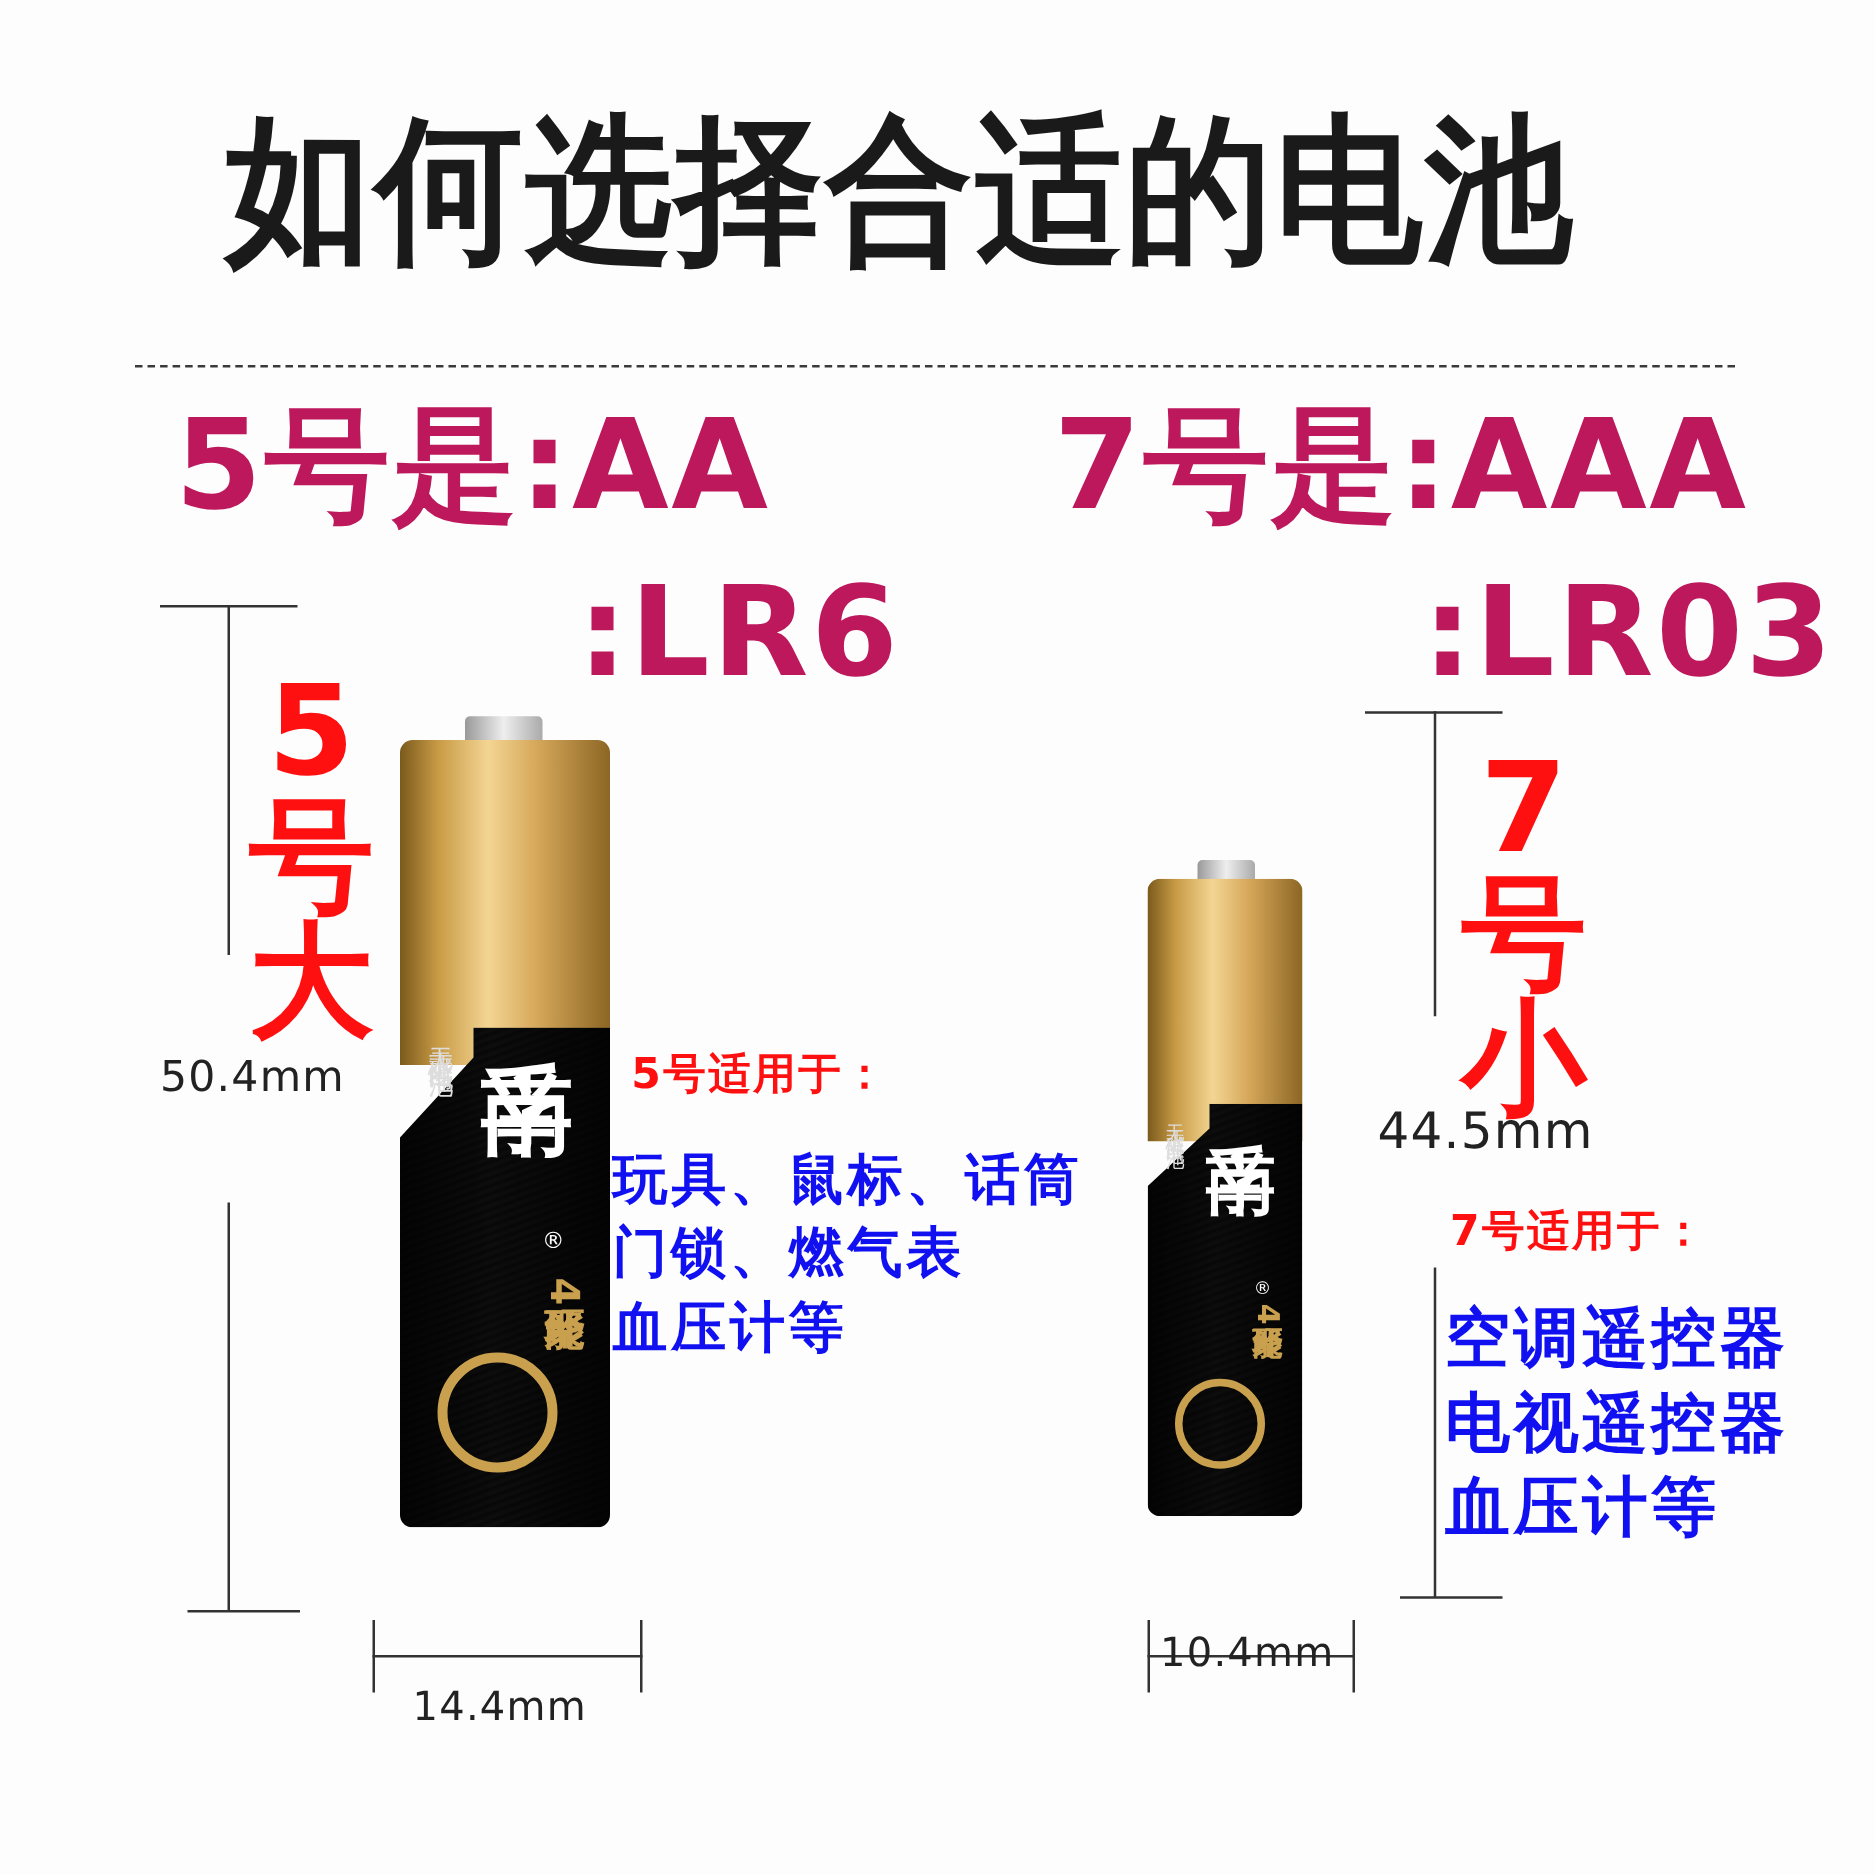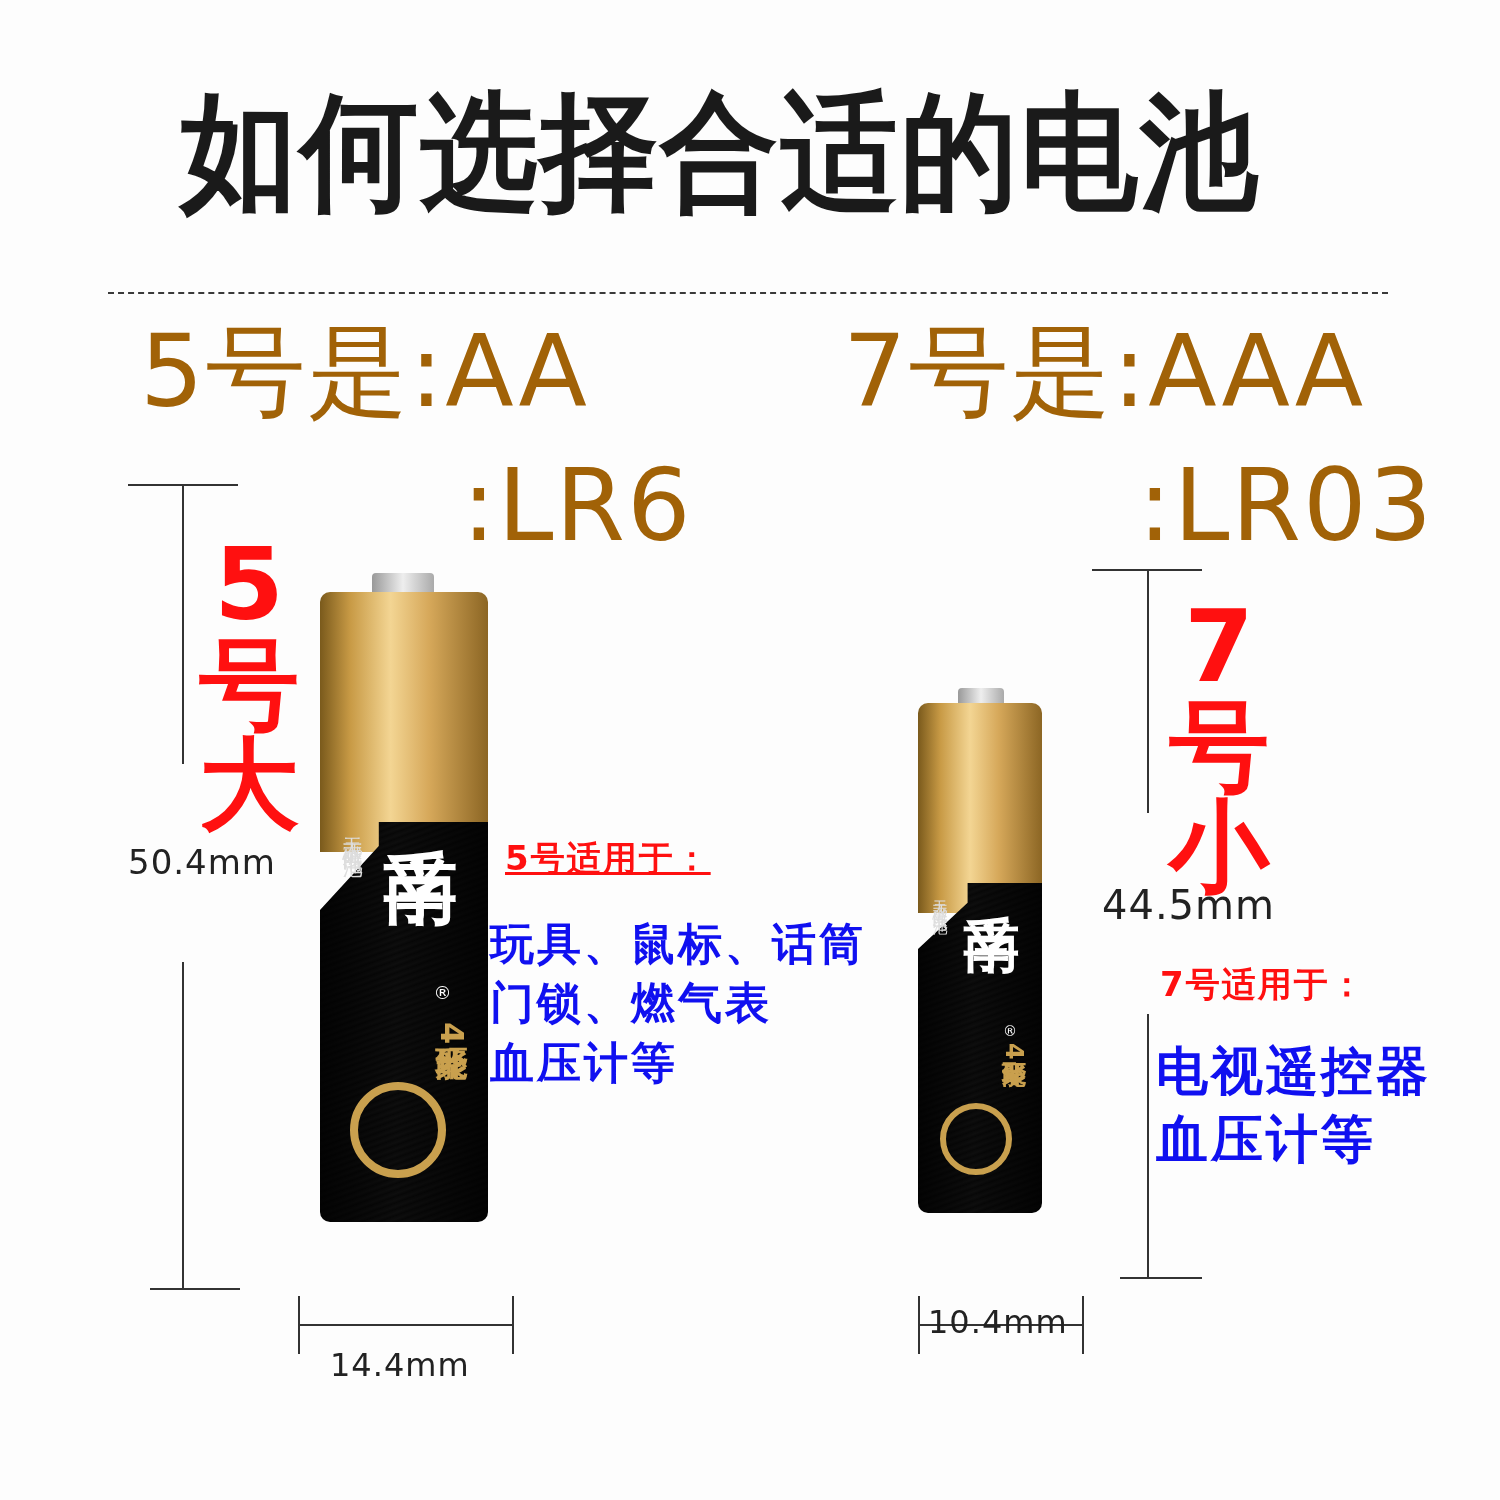--- a/index.html
+++ b/index.html
@@ -12,21 +12,21 @@
   .title {
     left: 180px; top: 88px; font-size: 118px; font-weight: bold; color: #1a1a1a;
     letter-spacing: 2px; line-height: 1; white-space: nowrap;
     transform: scaleY(1.08); transform-origin: top left;
   }
   .dash {
     left: 108px; top: 292px; width: 1280px; height: 0;
     border-top: 2px dashed #3a3a3a;
   }
   .spec {
-    color: #a16207; font-weight: normal; font-size: 100px; line-height: 1;
+    color: #be185d; font-weight: bold; font-size: 100px; line-height: 1;
     white-space: nowrap; letter-spacing: 2px;
   }
   .red { color: #ff1010; font-weight: bold; }
   .blue { color: #1010f0; font-weight: bold; margin-top: 26px; }
   .vbig { font-size: 100px; line-height: 1.0; text-align: center; width: 110px; }
   .uses-head { font-size: 34px; letter-spacing: 2px; white-space: nowrap; }
   .uses-line { font-size: 44px; line-height: 1.35; white-space: nowrap; letter-spacing: 3px; }
   .uses-line-r { font-size: 52px; line-height: 1.3; white-space: nowrap; letter-spacing: 3px; }
   .dim { font-size: 30px; color: #222; white-space: nowrap; letter-spacing: 1px; }
   .line { background: #333; }
@@ -83,21 +83,21 @@
 <div class="abs battery" style="left:320px; top:592px; width:168px; height:630px;">
   <div class="gold" style="height:260px;"></div>
   <div class="black" style="height:400px; clip-path: polygon(0 22%, 35% 6%, 35% 0, 100% 0, 100% 100%, 0 100%);"></div>
   <div class="sub" style="left:20px; top:230px; font-size:20px;">无汞碱性电池</div>
   <div class="brand" style="left:52px; top:200px; font-size:74px;">南孚</div>
   <div class="sub" style="left:112px; top:390px; font-size:18px; color:#fff;">®</div>
   <div class="sub2" style="left:110px; top:430px; font-size:32px;">聚能环4</div>
   <div class="ring" style="left:30px; top:490px; width:80px; height:80px;"></div>
 </div>
 
-<div class="abs red uses-head" style="left:505px; top:836px;text-decoration:underline;">5号适用于：</div>
+<div class="abs red uses-head" style="left:505px; top:836px;">5号适用于：</div>
 <div class="abs blue" style="left:490px; top:888px;">
   <div class="uses-line">玩具、鼠标、话筒</div>
   <div class="uses-line">门锁、燃气表</div>
   <div class="uses-line">血压计等</div>
 </div>
 
 <div class="abs line" style="left:298px; top:1296px; width:2px; height:58px;"></div>
 <div class="abs line" style="left:298px; top:1324px; width:216px; height:2px;"></div>
 <div class="abs line" style="left:512px; top:1296px; width:2px; height:58px;"></div>
 <div class="abs dim" style="left:330px; top:1346px; font-size:32px;">14.4mm</div>
@@ -120,20 +120,21 @@
   <div class="black" style="height:330px; clip-path: polygon(0 20%, 40% 6%, 40% 0, 100% 0, 100% 100%, 0 100%);"></div>
   <div class="sub" style="left:12px; top:185px; font-size:15px;">无汞碱性电池</div>
   <div class="brand" style="left:36px; top:170px; font-size:56px;">南孚</div>
   <div class="sub" style="left:84px; top:320px; font-size:14px; color:#fff;">®</div>
   <div class="sub2" style="left:80px; top:340px; font-size:24px;">聚能环4</div>
   <div class="ring" style="left:22px; top:400px; width:60px; height:60px; border-width:6px;"></div>
 </div>
 
 <div class="abs red uses-head" style="left:1160px; top:962px;">7号适用于：</div>
 <div class="abs blue" style="left:1156px; top:1012px;">
+  <div class="uses-line-r">空调遥控器</div>
   <div class="uses-line-r">电视遥控器</div>
   <div class="uses-line-r">血压计等</div>
 </div>
 
 <div class="abs line" style="left:918px; top:1296px; width:2px; height:58px;"></div>
 <div class="abs line" style="left:918px; top:1324px; width:166px; height:2px;"></div>
 <div class="abs line" style="left:1082px; top:1296px; width:2px; height:58px;"></div>
 <div class="abs dim" style="left:928px; top:1303px; font-size:32px;">10.4mm</div>
 
 </body></html>

